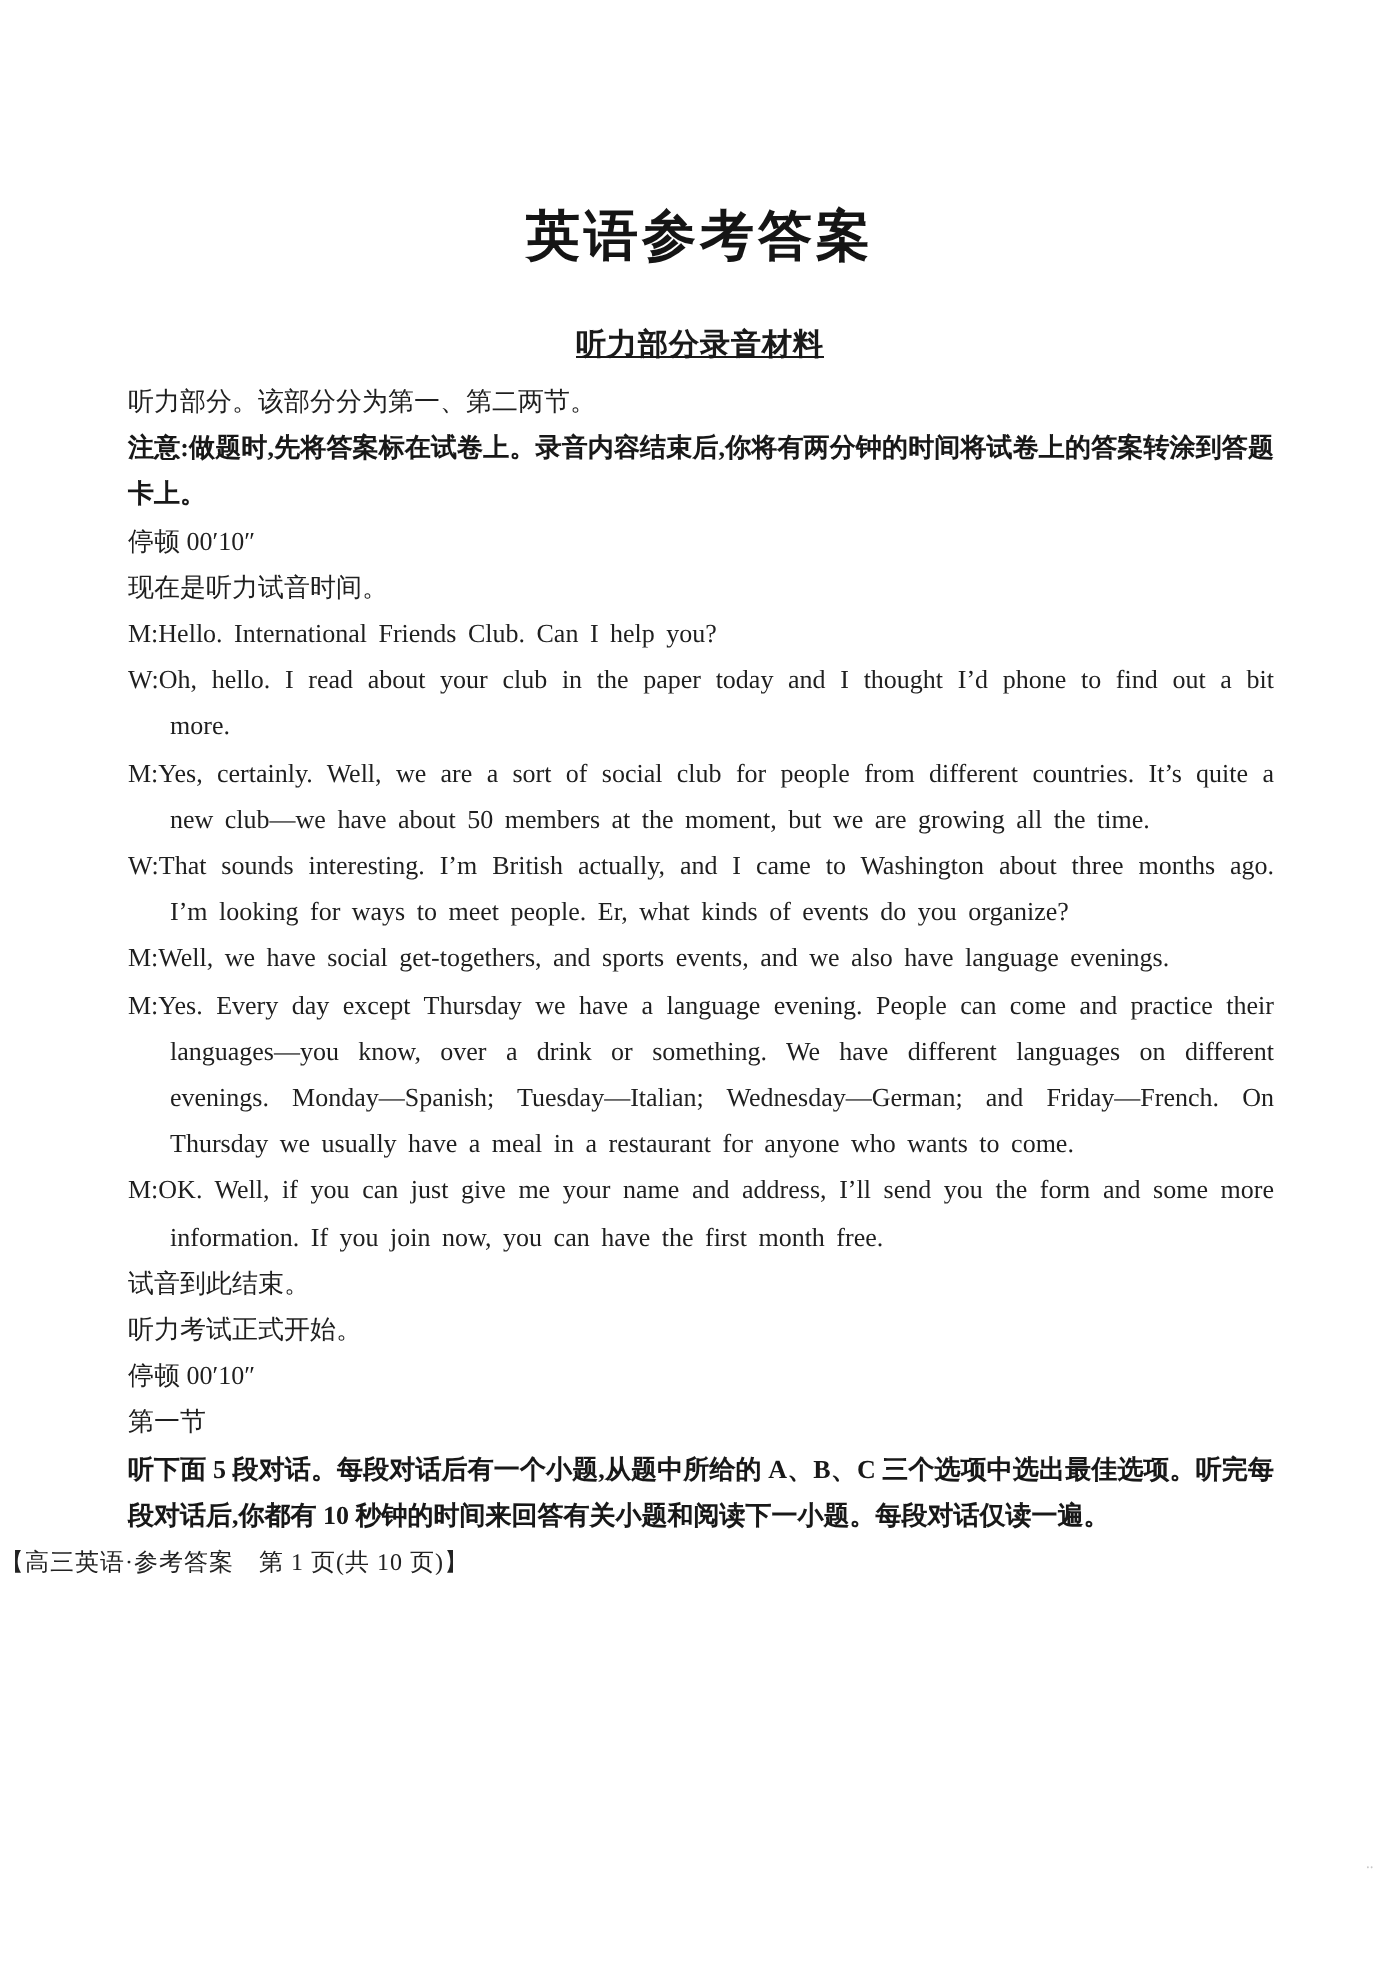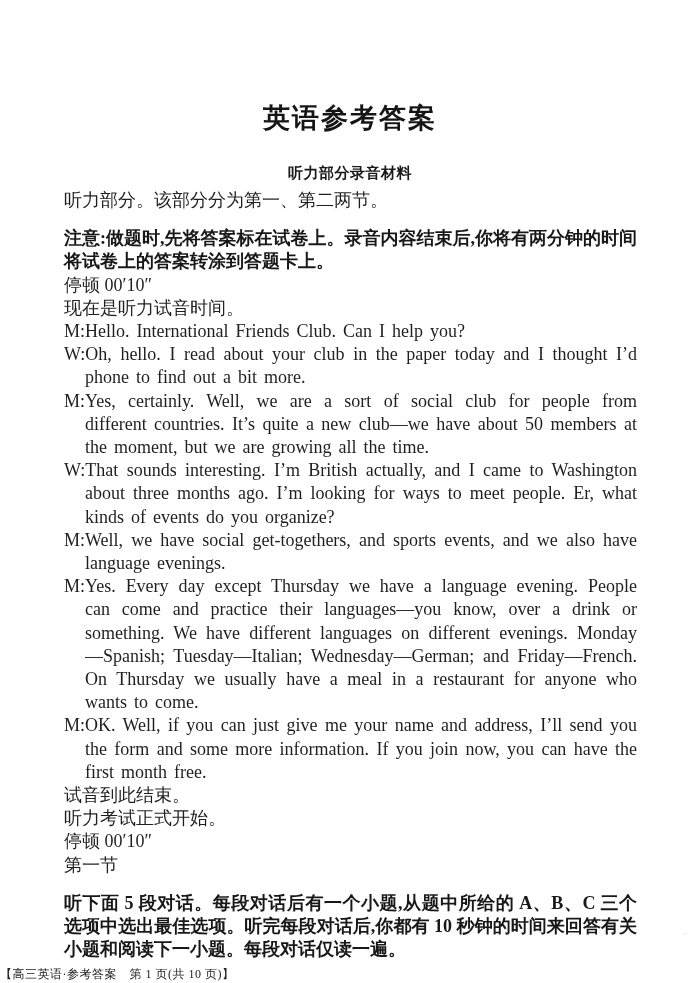--- a/index.html
+++ b/index.html
@@ -29,40 +29,40 @@
   }
   .subtitle {
     margin: 30px 0 0 0;
     text-align: center;
     font-family: "Liberation Sans", sans-serif;
     font-weight: bold;
     font-size: 15px;
     line-height: 18px;
     letter-spacing: 0.5px;
     color: #1a1a1a;
+    text-decoration: underline;
   }
   .transcript {
     margin-top: 7px;
     padding: 0 63px 0 64px;
-    font-size: 18px;
+    font-size: 13px;
     line-height: 23.2px;
     text-align: justify;
   }
   .transcript .line {
     margin: 0;
   }
   .transcript .cn {
     font-family: "Liberation Serif", serif;
     font-weight: normal;
   }
   .transcript .cn-bold {
     font-family: "Liberation Serif", serif;
     font-weight: bold;
     color: #181818;
-    margin-top: 15px;
   }
   .transcript .dialog {
     font-family: "Liberation Serif", serif;
     padding-left: 21px;
     text-indent: -21px;
     word-spacing: 2.5px;
   }
   .footer {
     margin-top: 5px;
     text-align: left;

